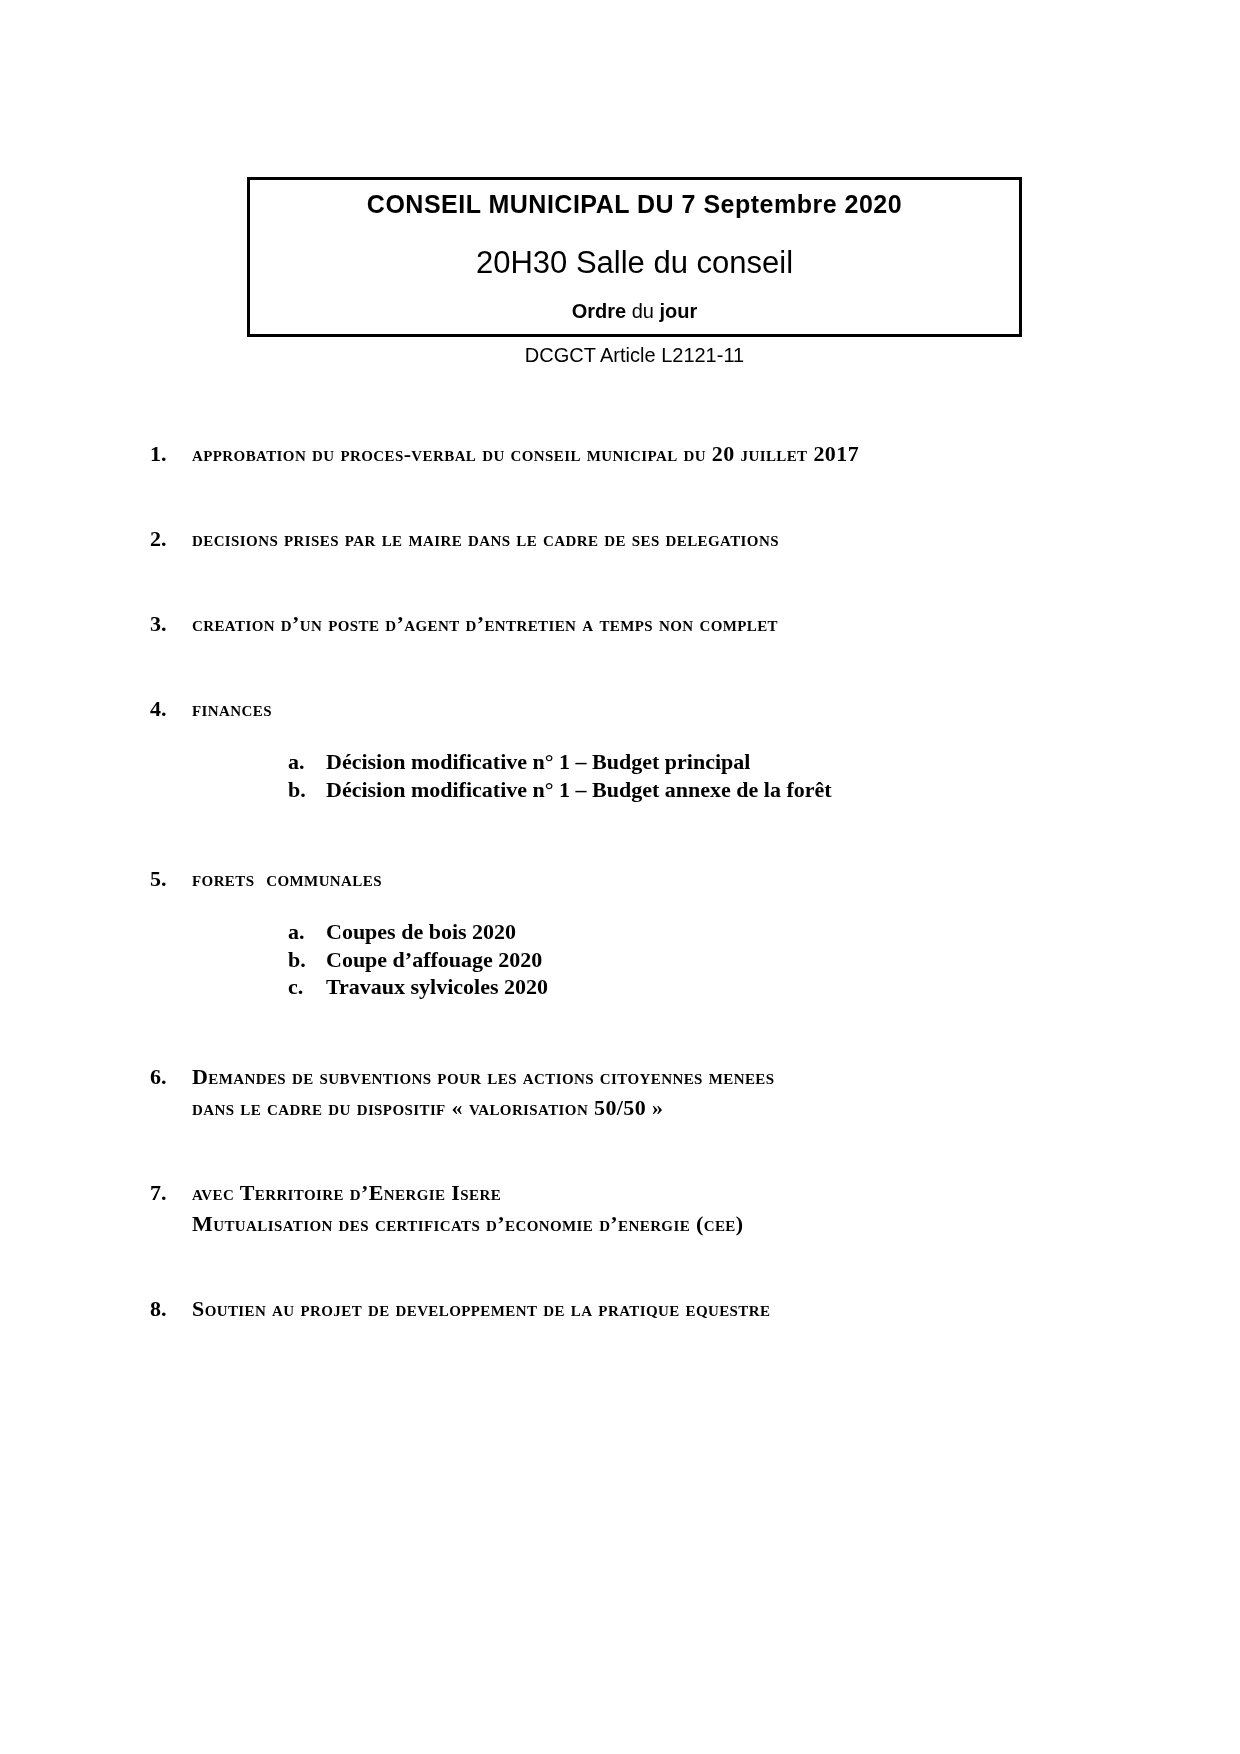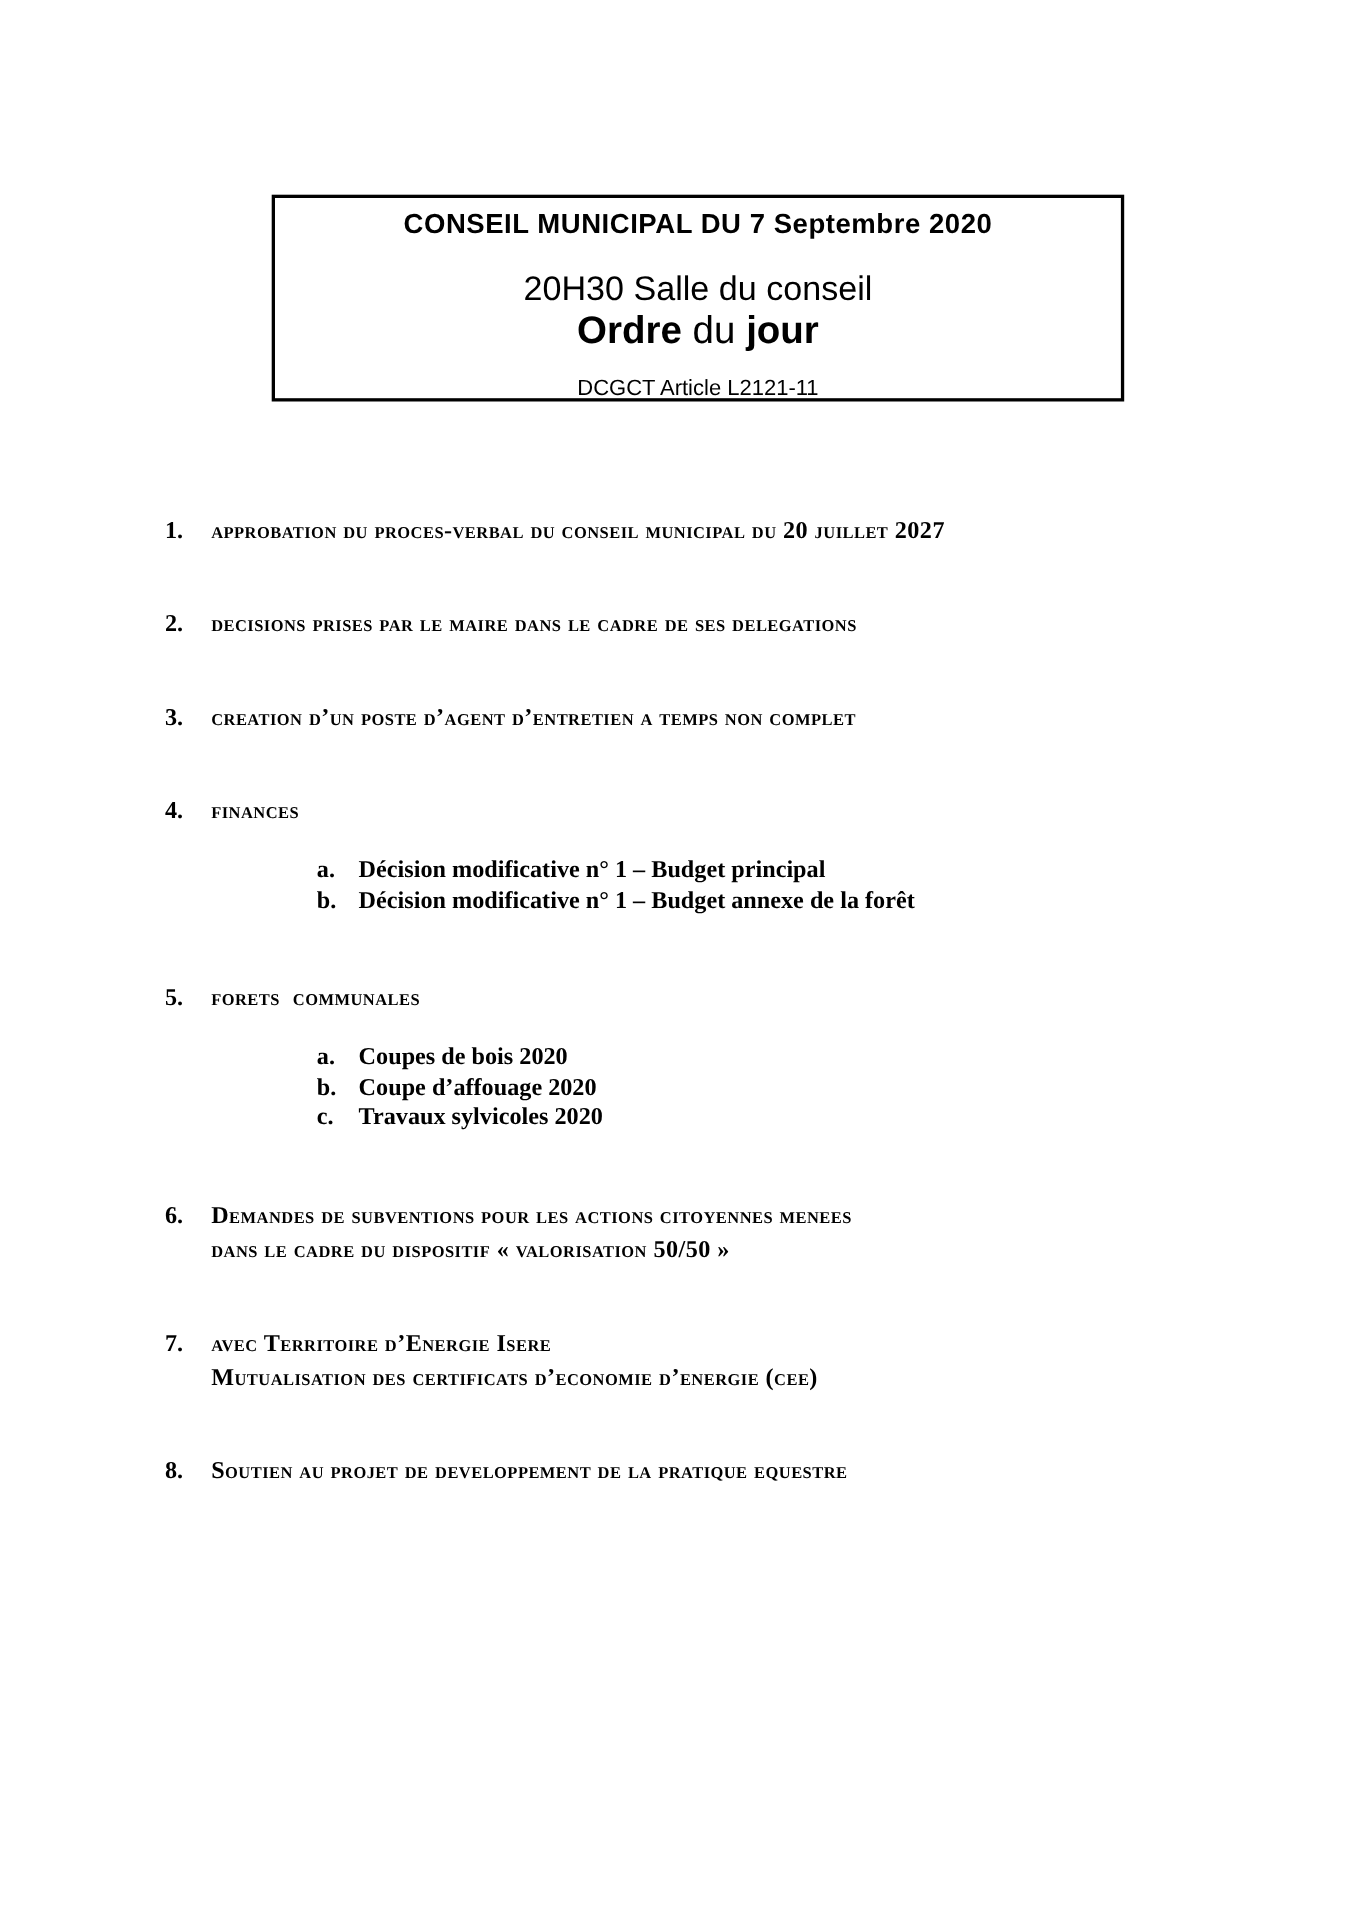--- a/index.html
+++ b/index.html
@@ -14,39 +14,40 @@
   .page {
     position: relative;
     width: 1240px;
     height: 1754px;
     background: #ffffff;
   }
 
   
   .header-box {
     width: 775px;
-    height: 188px;
+    height: 160px;
     margin: 177px 0 0 247px;
     border: 3px solid #000000;
     text-align: center;
     font-family: "Liberation Sans", sans-serif;
   }
   .hb-line1 {
     margin-top: 10px;
     font-size: 25px;
     font-weight: bold;
     letter-spacing: 0.5px;
   }
   .hb-line2 {
     margin-top: 26px;
     font-size: 31px;
     font-weight: normal;
   }
   .hb-line3 {
-    font-size: 35px;
+    margin-top: 19px;
+    font-size: 20px;
   }
   .hb-line3 .bold { font-weight: bold; }
   .hb-line3 .normal { font-weight: normal; }
   .hb-line4 {
     margin-top: 21px;
     font-size: 20px;
     font-weight: normal;
   }
 
   
@@ -99,21 +100,21 @@
     <div class="hb-line2">20H30 Salle du conseil</div>
     <div class="hb-line3"><span class="bold">Ordre</span> <span class="normal">du</span> <span class="bold">jour</span></div>
     <div class="hb-line4">DCGCT Article L2121-11</div>
   </div>
 
   <div class="agenda">
 
     <div class="item">
       <span class="num">1.</span>
       <span class="content">
-          <span class="line">approbation du proces-verbal du conseil municipal du 20 juillet 2027</span>
+          <span class="line">approbation du proces-verbal du conseil municipal du 20 juillet 2017</span>
         </span>
     </div>
 
     <div class="item">
       <span class="num">2.</span>
       <span class="content">
           <span class="line">decisions prises par le maire dans le cadre de ses delegations</span>
         </span>
     </div>
 

